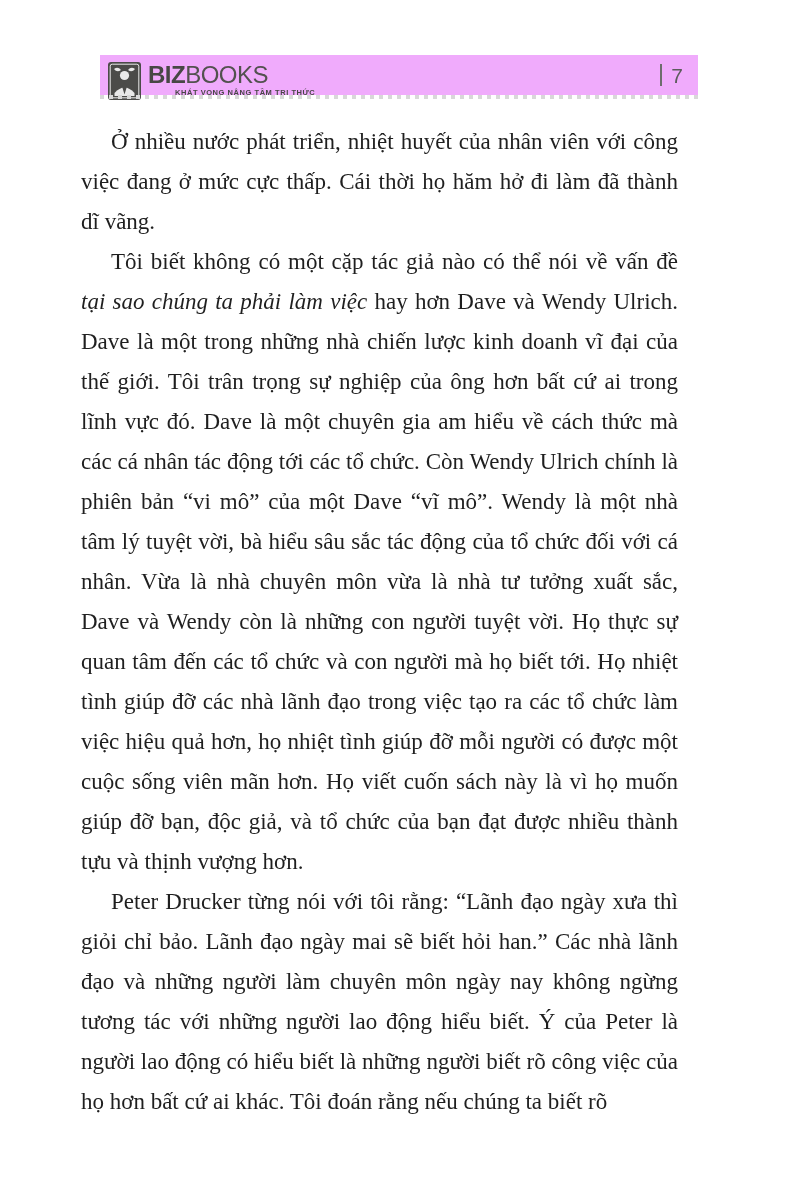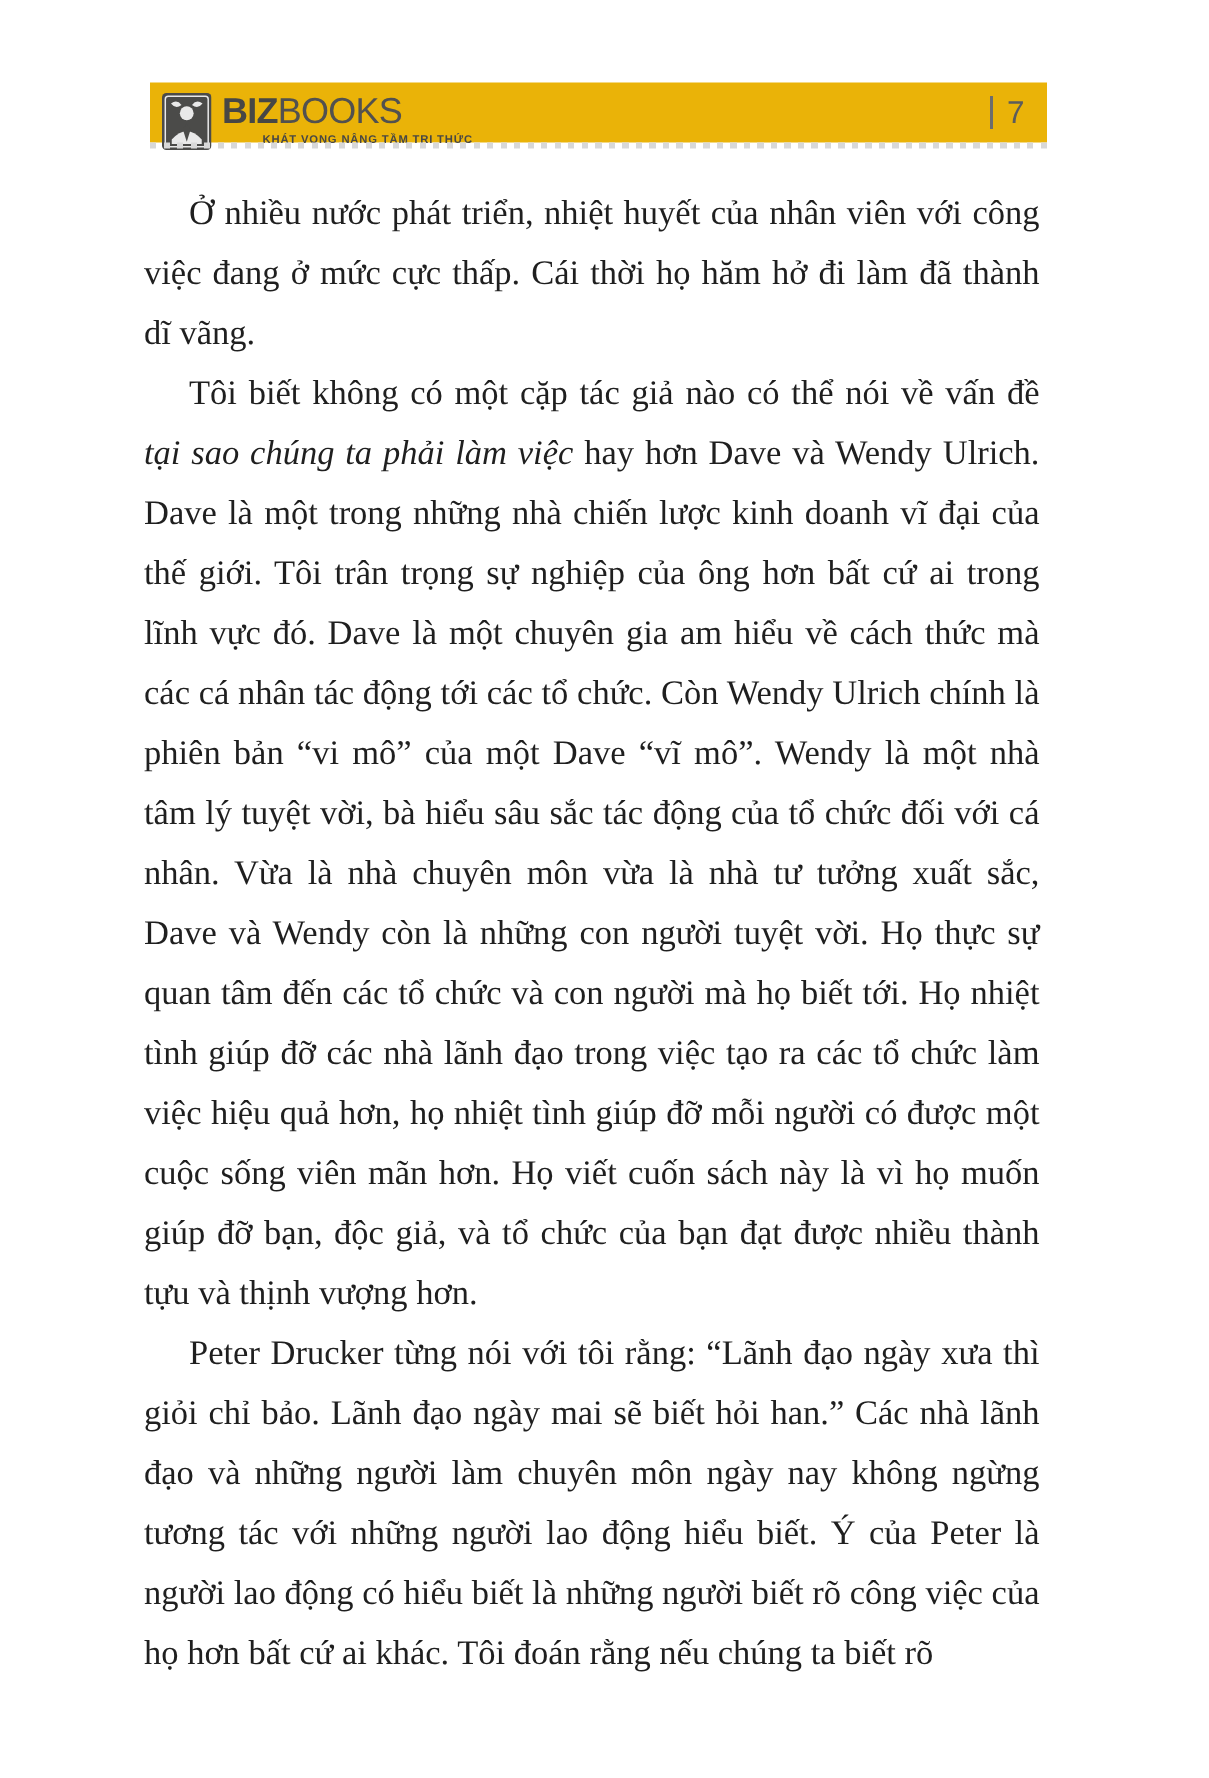--- a/index.html
+++ b/index.html
@@ -8,21 +8,21 @@
     background:#ffffff;
     position:relative;
     font-family:"Liberation Serif","DejaVu Serif",serif;
     overflow:hidden;
   }
 
   
   .band {
     position:absolute; left:100px; top:55px;
     width:598px; height:40px;
-    background:#eab308;
+    background:#f0abfc;
     display:flex; align-items:flex-start;
   }
   
   .band::after {
     content:""; position:absolute; top:100%; left:0;
     width:100%; height:4px;
     background:repeating-linear-gradient(90deg,#d8d8d8 0 4px,transparent 4px 9px);
   }
 
   .logo { display:flex; gap:7px; margin-left:8px; margin-top:7px; }
@@ -49,21 +49,21 @@
     padding-right:15px;
   }
   .pageno-bar { width:2px; height:22px; background:#6d6d6d; }
   .pageno-num {
     font-family:"Liberation Sans",sans-serif;
     font-size:21px; font-weight:400; color:#5c5c5c; line-height:1;
   }
 
   
   .content {
-    position:absolute; left:96px; top:122px;
+    position:absolute; left:81px; top:122px;
     width:597px;
     color:#1f1f1f;
     font-size:23px; line-height:40px;
     text-align:justify;
   }
   .content p { margin:0; text-indent:30px; }
   .content em { }
 </style>
 </head>
 <body>

